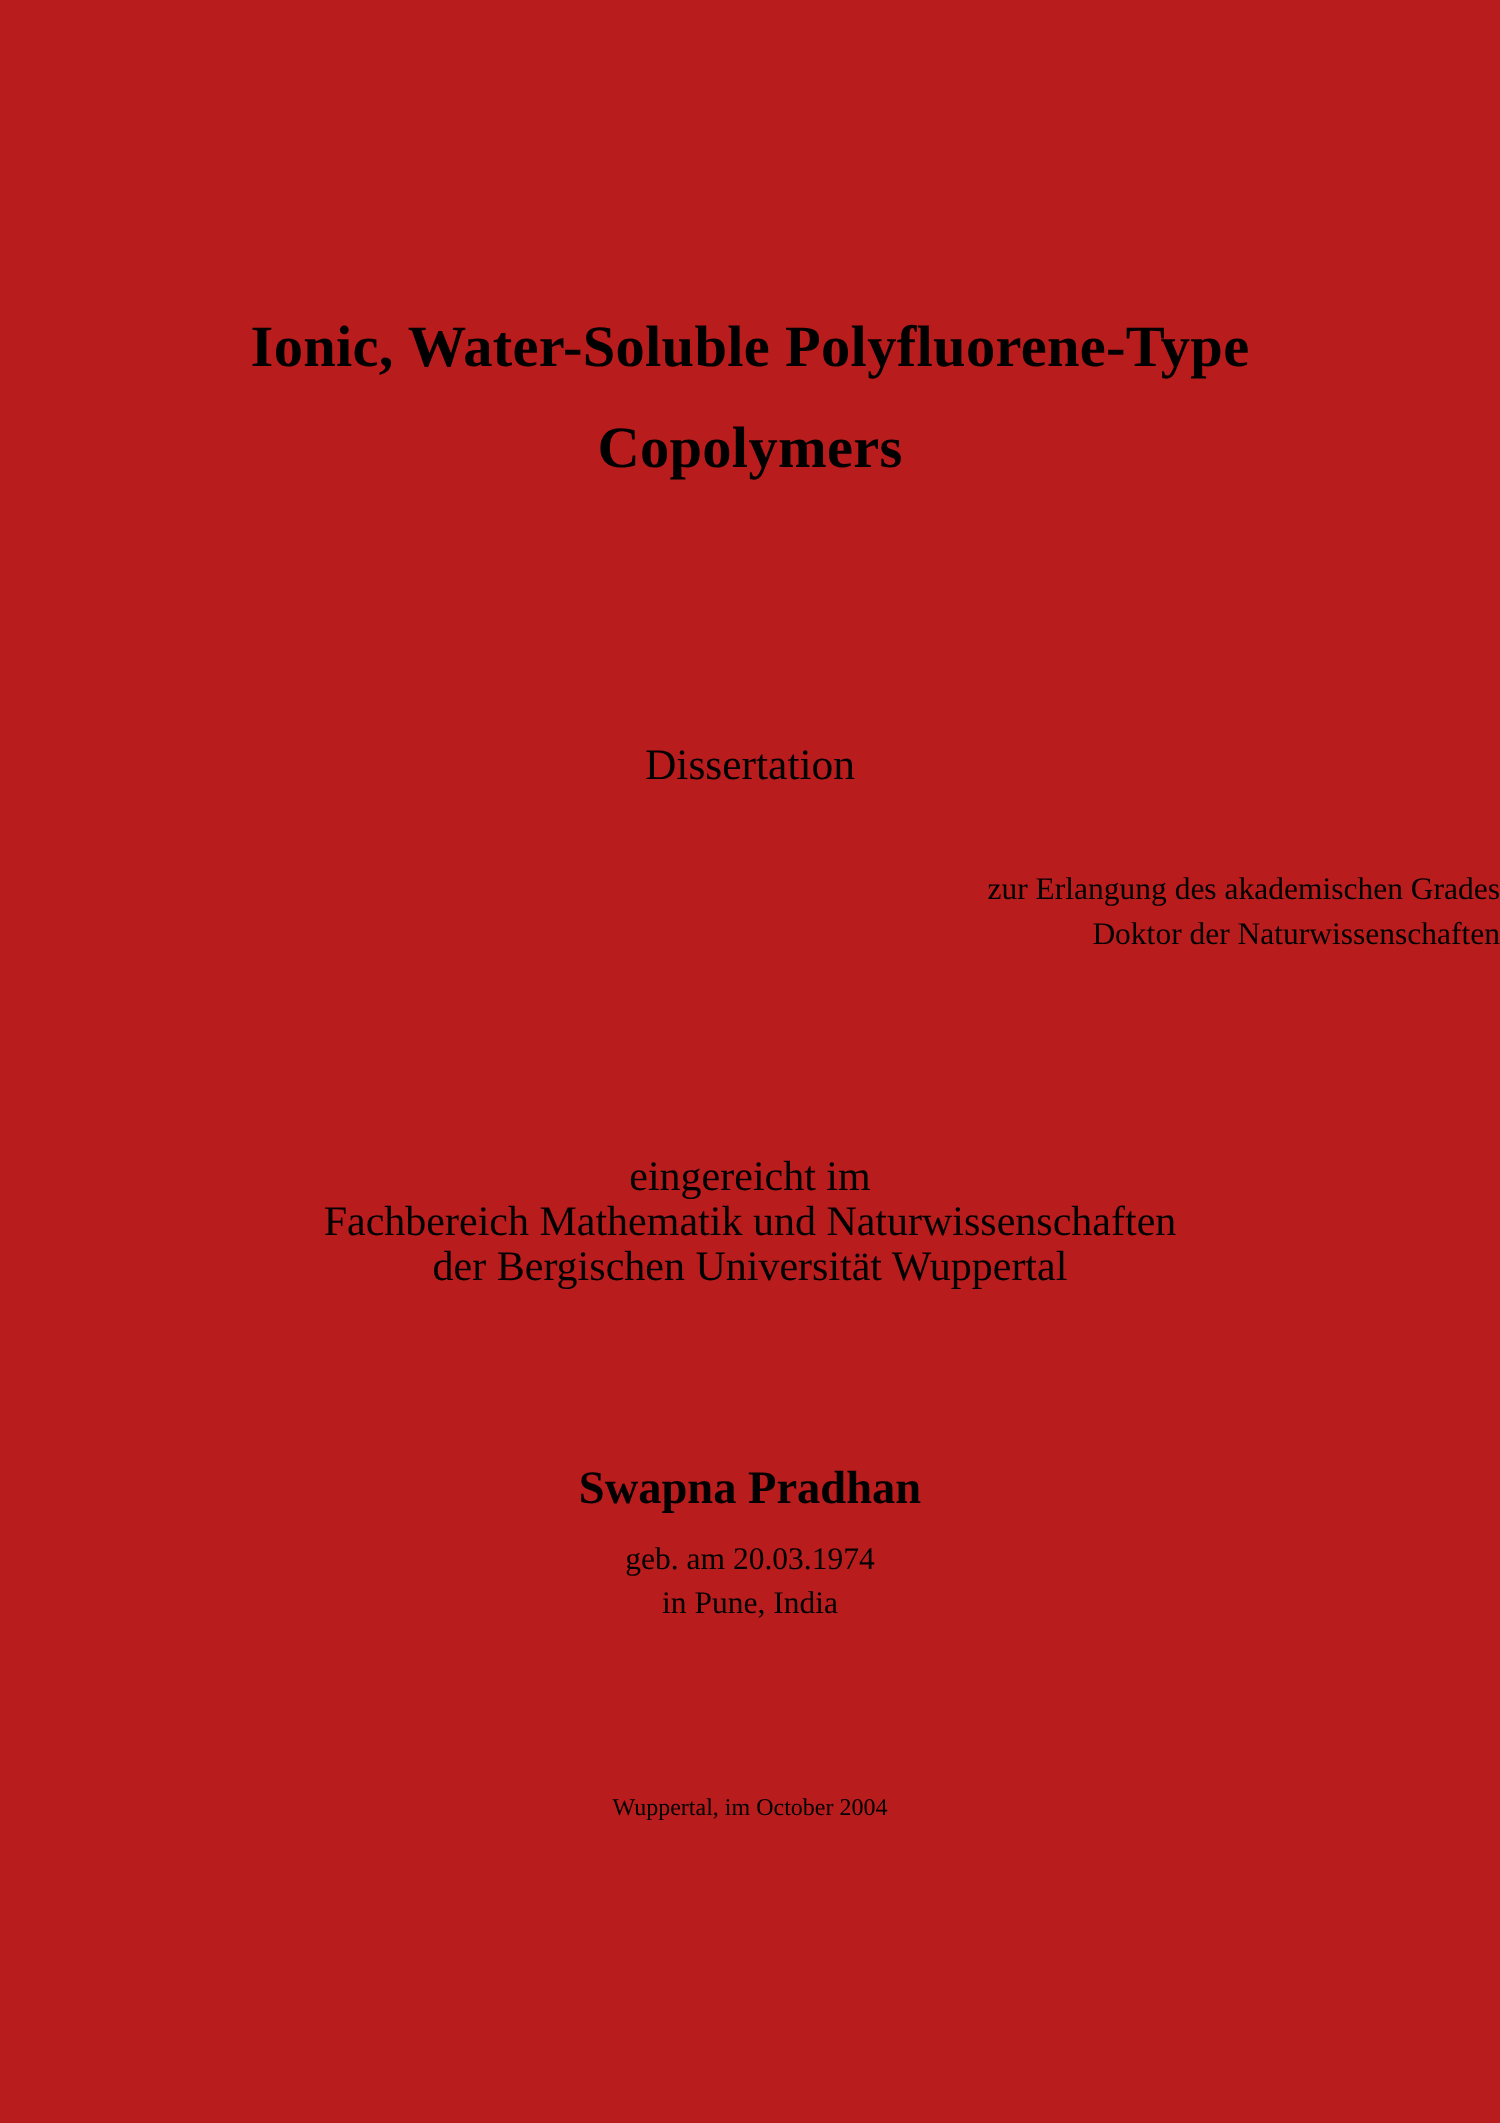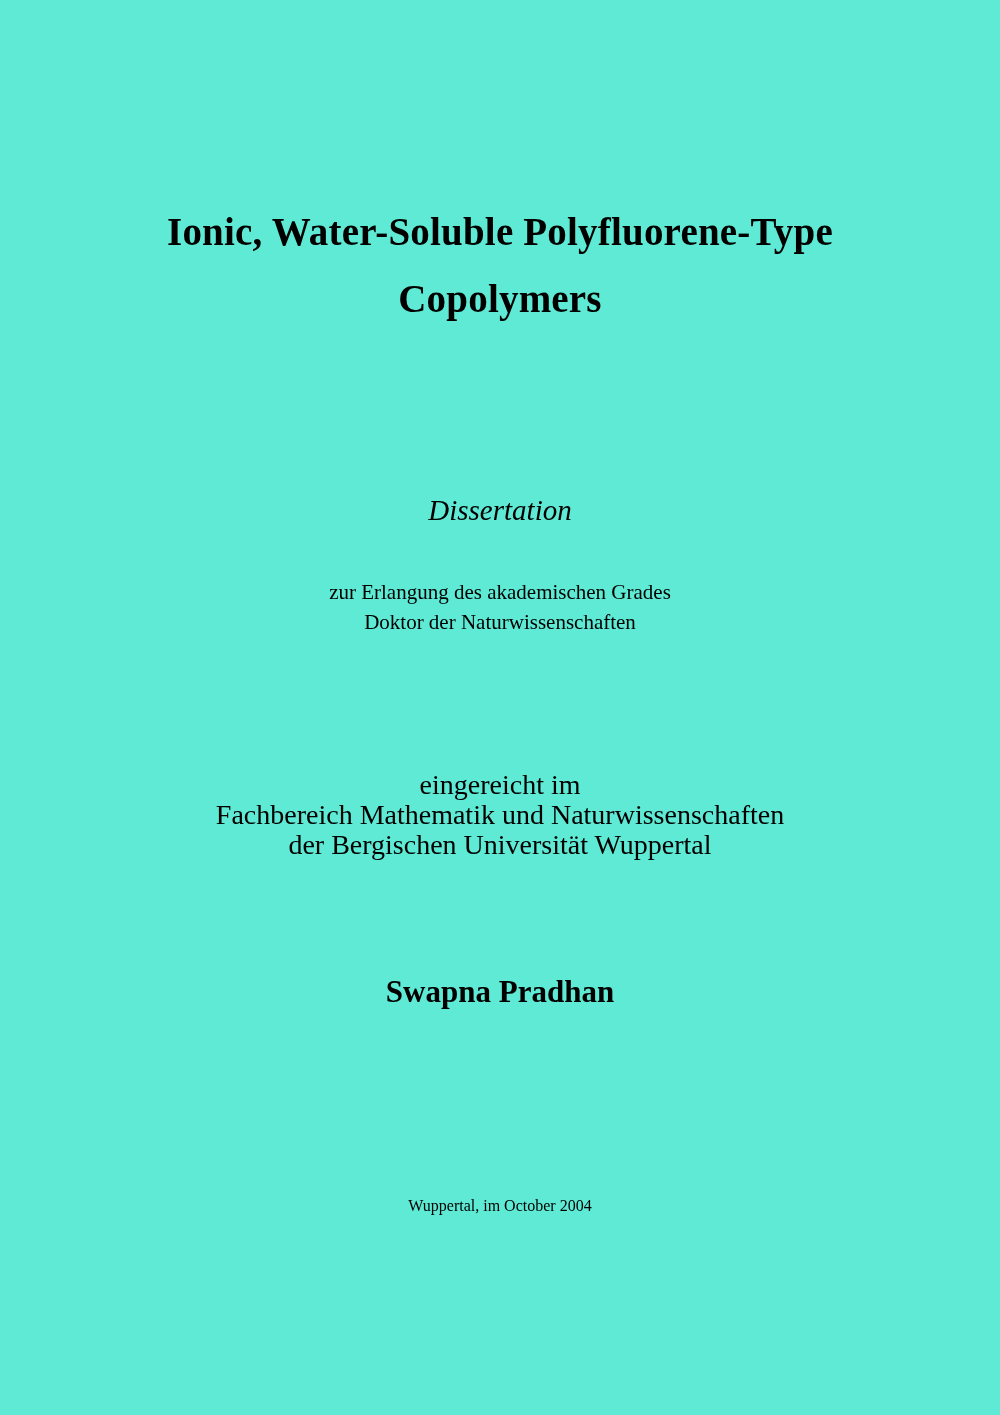--- a/index.html
+++ b/index.html
@@ -5,21 +5,21 @@
   html, body {
     margin: 0;
     padding: 0;
     background: #e8e8e8;
   }
   .page {
     position: relative;
     width: 1000px;
     height: 1415px;
     margin: 0 auto;
-    background: #5eead4;
+    background: #b91c1c;
     color: #000000;
     font-family: "Liberation Serif", "DejaVu Serif", serif;
     overflow: hidden;
   }
   .line {
     position: absolute;
     left: 0;
     width: 100%;
     text-align: center;
     white-space: pre;
@@ -29,28 +29,27 @@
     font-weight: bold;
     line-height: 1;
     letter-spacing: 0.2px;
   }
   .title-line1 { top: 212px; }
   .title-line2 { top: 279px; }
   .dissertation-heading {
     top: 494px;
     font-size: 29px;
     font-weight: normal;
-    font-style: italic;
   }
   .degree-block {
     position: absolute;
     top: 578px;
     left: 0;
     width: 100%;
-    text-align: center;
+    text-align: right;
     font-size: 21px;
     line-height: 29.5px;
   }
   .submission-block {
     position: absolute;
     top: 770px;
     left: 0;
     width: 100%;
     text-align: center;
     font-size: 28px;
@@ -92,16 +91,20 @@
   </div>
 
   <div class="submission-block">
     <div>eingereicht im</div>
     <div>Fachbereich Mathematik und Naturwissenschaften</div>
     <div>der Bergischen Universität Wuppertal</div>
   </div>
 
   <div class="line author-name">Swapna Pradhan</div>
 
+  <div class="birth-block">
+    <div>geb. am 20.03.1974</div>
+    <div>in Pune, India</div>
+  </div>
 
   <div class="line place-date">Wuppertal, im October 2004</div>
 
 </div>
 
 </body></html>

